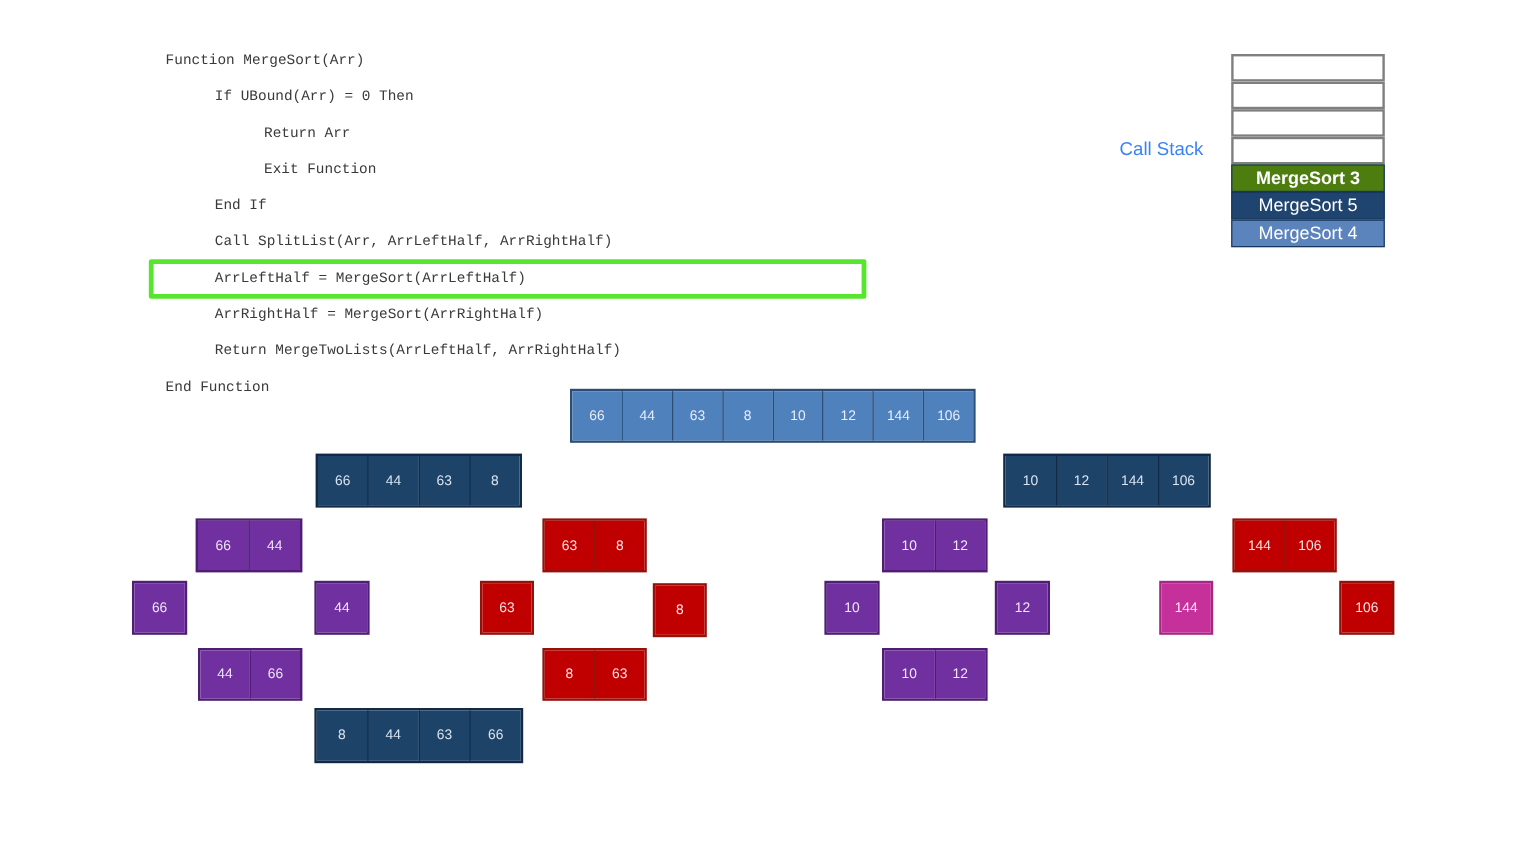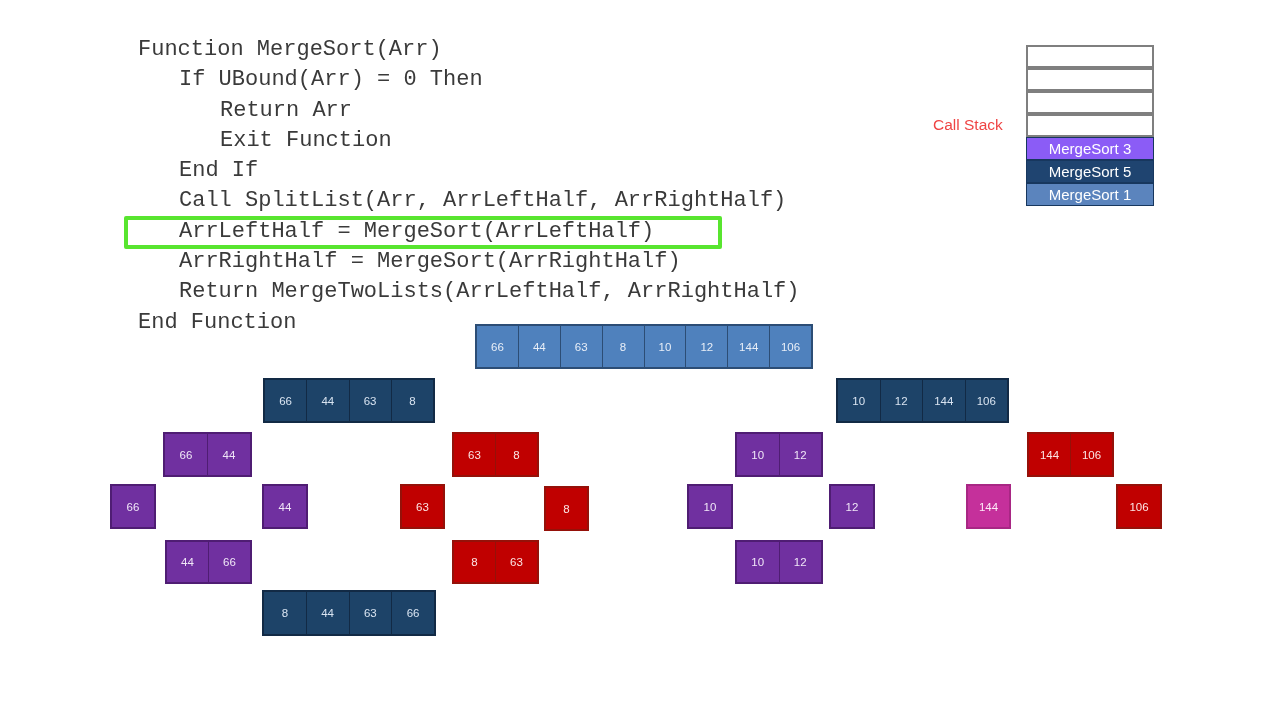--- a/index.html
+++ b/index.html
@@ -10,21 +10,21 @@
     position: relative;
     overflow: hidden;
   }
   .stage { position: absolute; inset: 0; }
 
   
   .code-block {
     position: absolute;
     left: 138px; top: 35px;
     font-family: "Liberation Mono", "DejaVu Sans Mono", monospace;
-    font-size: 22px;
+    font-size: 12px;
     color: #3A3A3A;
     white-space: pre;
   }
   .code-line { line-height: 30.3px; height: 30.3px; }
 
   .highlight-box {
     position: absolute;
     left: 124px; top: 216px;
     width: 590px; height: 25px;
     border: 4px solid #58E52F;
@@ -76,30 +76,30 @@
 </style>
 </head>
 <body>
 
 <div class="stage">
 
   <div class="code-block" id="code-block" style="color: rgb(58, 58, 58);"><div class="code-line" style="padding-left: 0px;">Function MergeSort(Arr)</div><div class="code-line" style="padding-left: 41px;">If UBound(Arr) = 0 Then</div><div class="code-line" style="padding-left: 82px;">Return Arr</div><div class="code-line" style="padding-left: 82px;">Exit Function</div><div class="code-line" style="padding-left: 41px;">End If</div><div class="code-line" style="padding-left: 41px;">Call SplitList(Arr, ArrLeftHalf, ArrRightHalf)</div><div class="code-line" style="padding-left: 41px;">ArrLeftHalf = MergeSort(ArrLeftHalf)</div><div class="code-line" style="padding-left: 41px;">ArrRightHalf = MergeSort(ArrRightHalf)</div><div class="code-line" style="padding-left: 41px;">Return MergeTwoLists(ArrLeftHalf, ArrRightHalf)</div><div class="code-line" style="padding-left: 0px;">End Function</div></div>
 
   <div class="highlight-box" style="border-color: rgb(88, 229, 47);"></div>
 
-  <div class="callstack-label" style="color: #ef4444;">Call Stack</div>
+  <div class="callstack-label" style="color: #3b82f6;">Call Stack</div>
 
   <div class="callstack" id="callstack">
       <div class="stack-slot" style="border-color: rgb(127, 127, 127);"></div>
       <div class="stack-slot" style="border-color: rgb(127, 127, 127);"></div>
       <div class="stack-slot" style="border-color: rgb(127, 127, 127);"></div>
       <div class="stack-slot" style="border-color: rgb(127, 127, 127);"></div>
-      <div class="stack-frame" style="background: #8b5cf6; border-color: rgb(23, 55, 94);">MergeSort 3</div>
+      <div class="stack-frame" style="background: #4d7c0f; border-color: rgb(23, 55, 94); font-weight: bold;">MergeSort 3</div>
       <div class="stack-frame" style="background: rgb(31, 68, 112); border-color: rgb(23, 55, 94);">MergeSort 5</div>
-      <div class="stack-frame" style="background: rgb(91, 132, 189); border-color: rgb(23, 55, 94);">MergeSort 1</div>
+      <div class="stack-frame" style="background: rgb(91, 132, 189); border-color: rgb(23, 55, 94);">MergeSort 4</div>
     </div>
 
   <div id="arrays-layer">
       <div class="cell-array" style="left: 475px; top: 324px; width: 338px; height: 45px; border-color: rgb(44, 77, 117);">
         <div class="cell" style="background: rgb(79, 129, 189); color: rgb(232, 238, 247);">66</div>
         <div class="cell" style="background: rgb(79, 129, 189); color: rgb(232, 238, 247); border-left: 1px solid rgb(44, 77, 117);">44</div>
         <div class="cell" style="background: rgb(79, 129, 189); color: rgb(232, 238, 247); border-left: 1px solid rgb(44, 77, 117);">63</div>
         <div class="cell" style="background: rgb(79, 129, 189); color: rgb(232, 238, 247); border-left: 1px solid rgb(44, 77, 117);">8</div>
         <div class="cell" style="background: rgb(79, 129, 189); color: rgb(232, 238, 247); border-left: 1px solid rgb(44, 77, 117);">10</div>
         <div class="cell" style="background: rgb(79, 129, 189); color: rgb(232, 238, 247); border-left: 1px solid rgb(44, 77, 117);">12</div>

